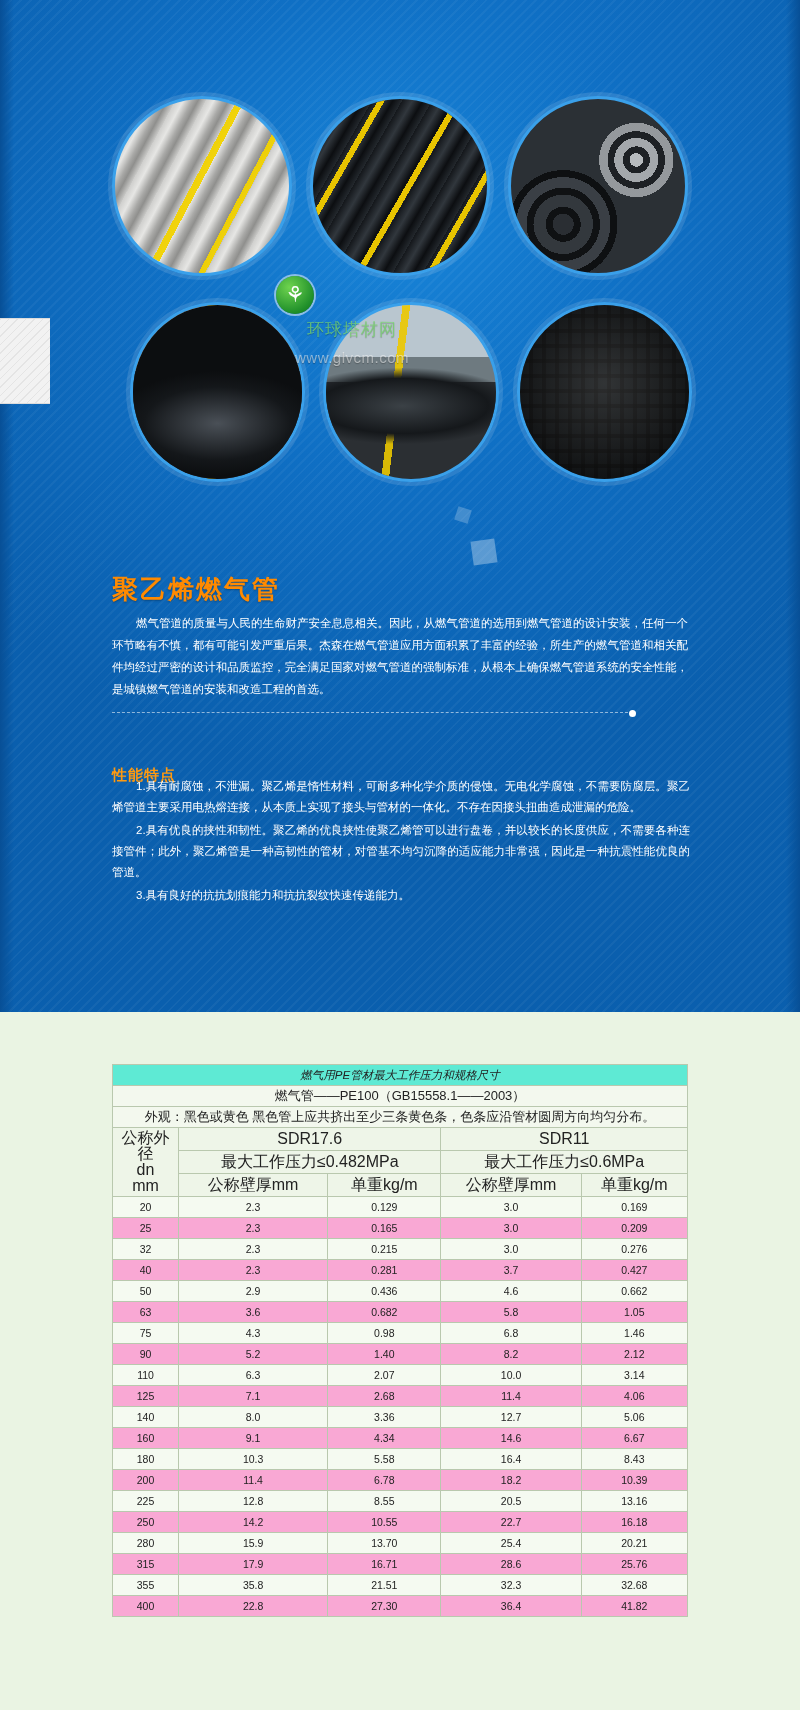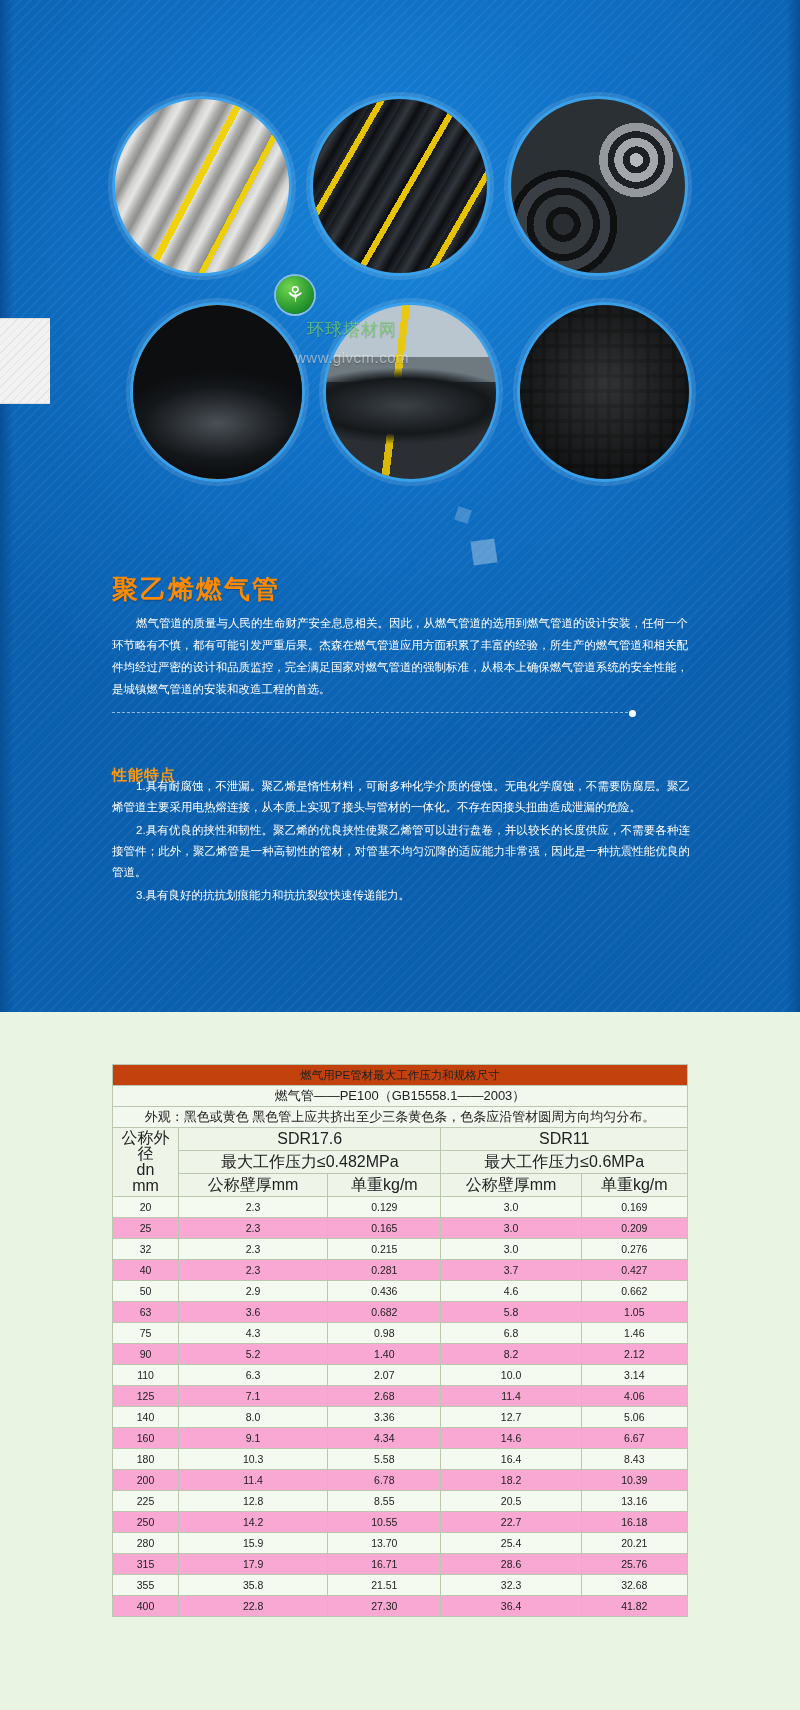--- a/index.html
+++ b/index.html
@@ -256,22 +256,23 @@
     border: 1px solid #b9c8ae;
     padding: 2px 4px;
     text-align: center;
     font-weight: normal;
     line-height: 16px;
     height: 19px;
   }
   td.title-row {
     text-align: center;
     font-size: 11.5px;
-    background: #c2410c;
+    background: #5eead4;
     height: 22px;
+    font-style: italic;
   }
   td.note {
     text-align: left;
     padding-left: 8px;
     font-size: 13px;
     height: 22px;
   }
   td.head {
     background: #eef5e8;
     font-size: 16px;

